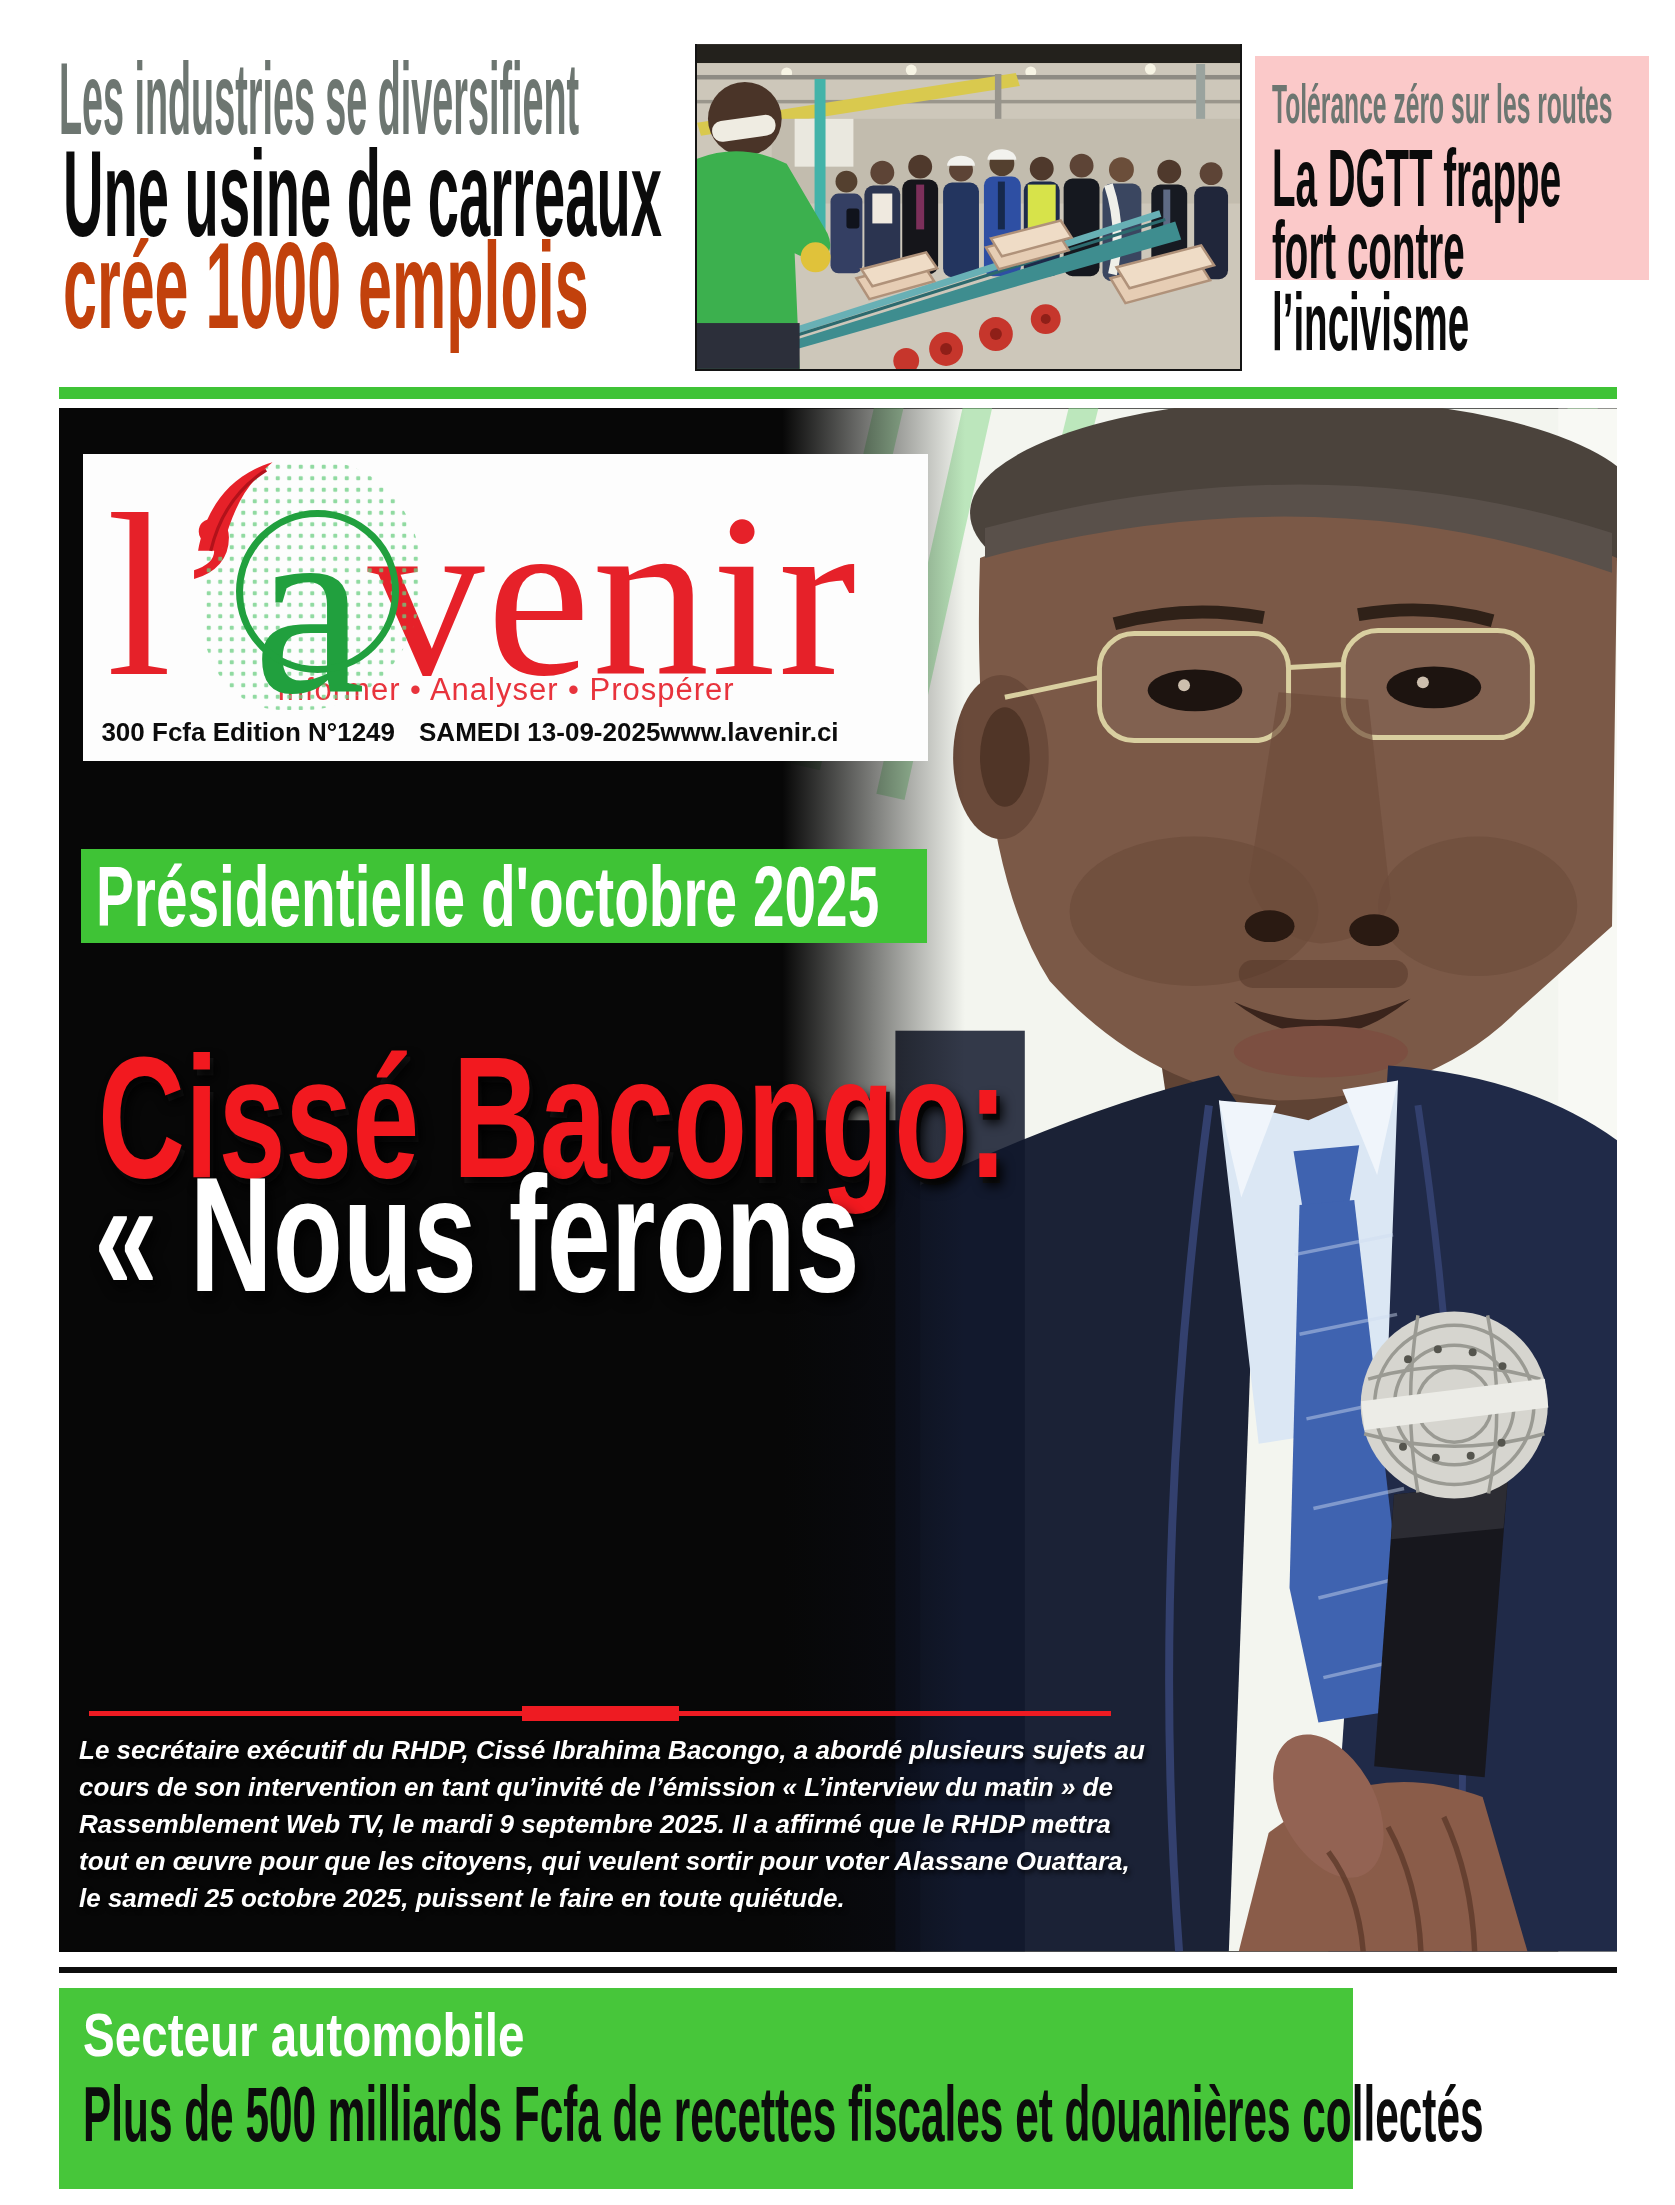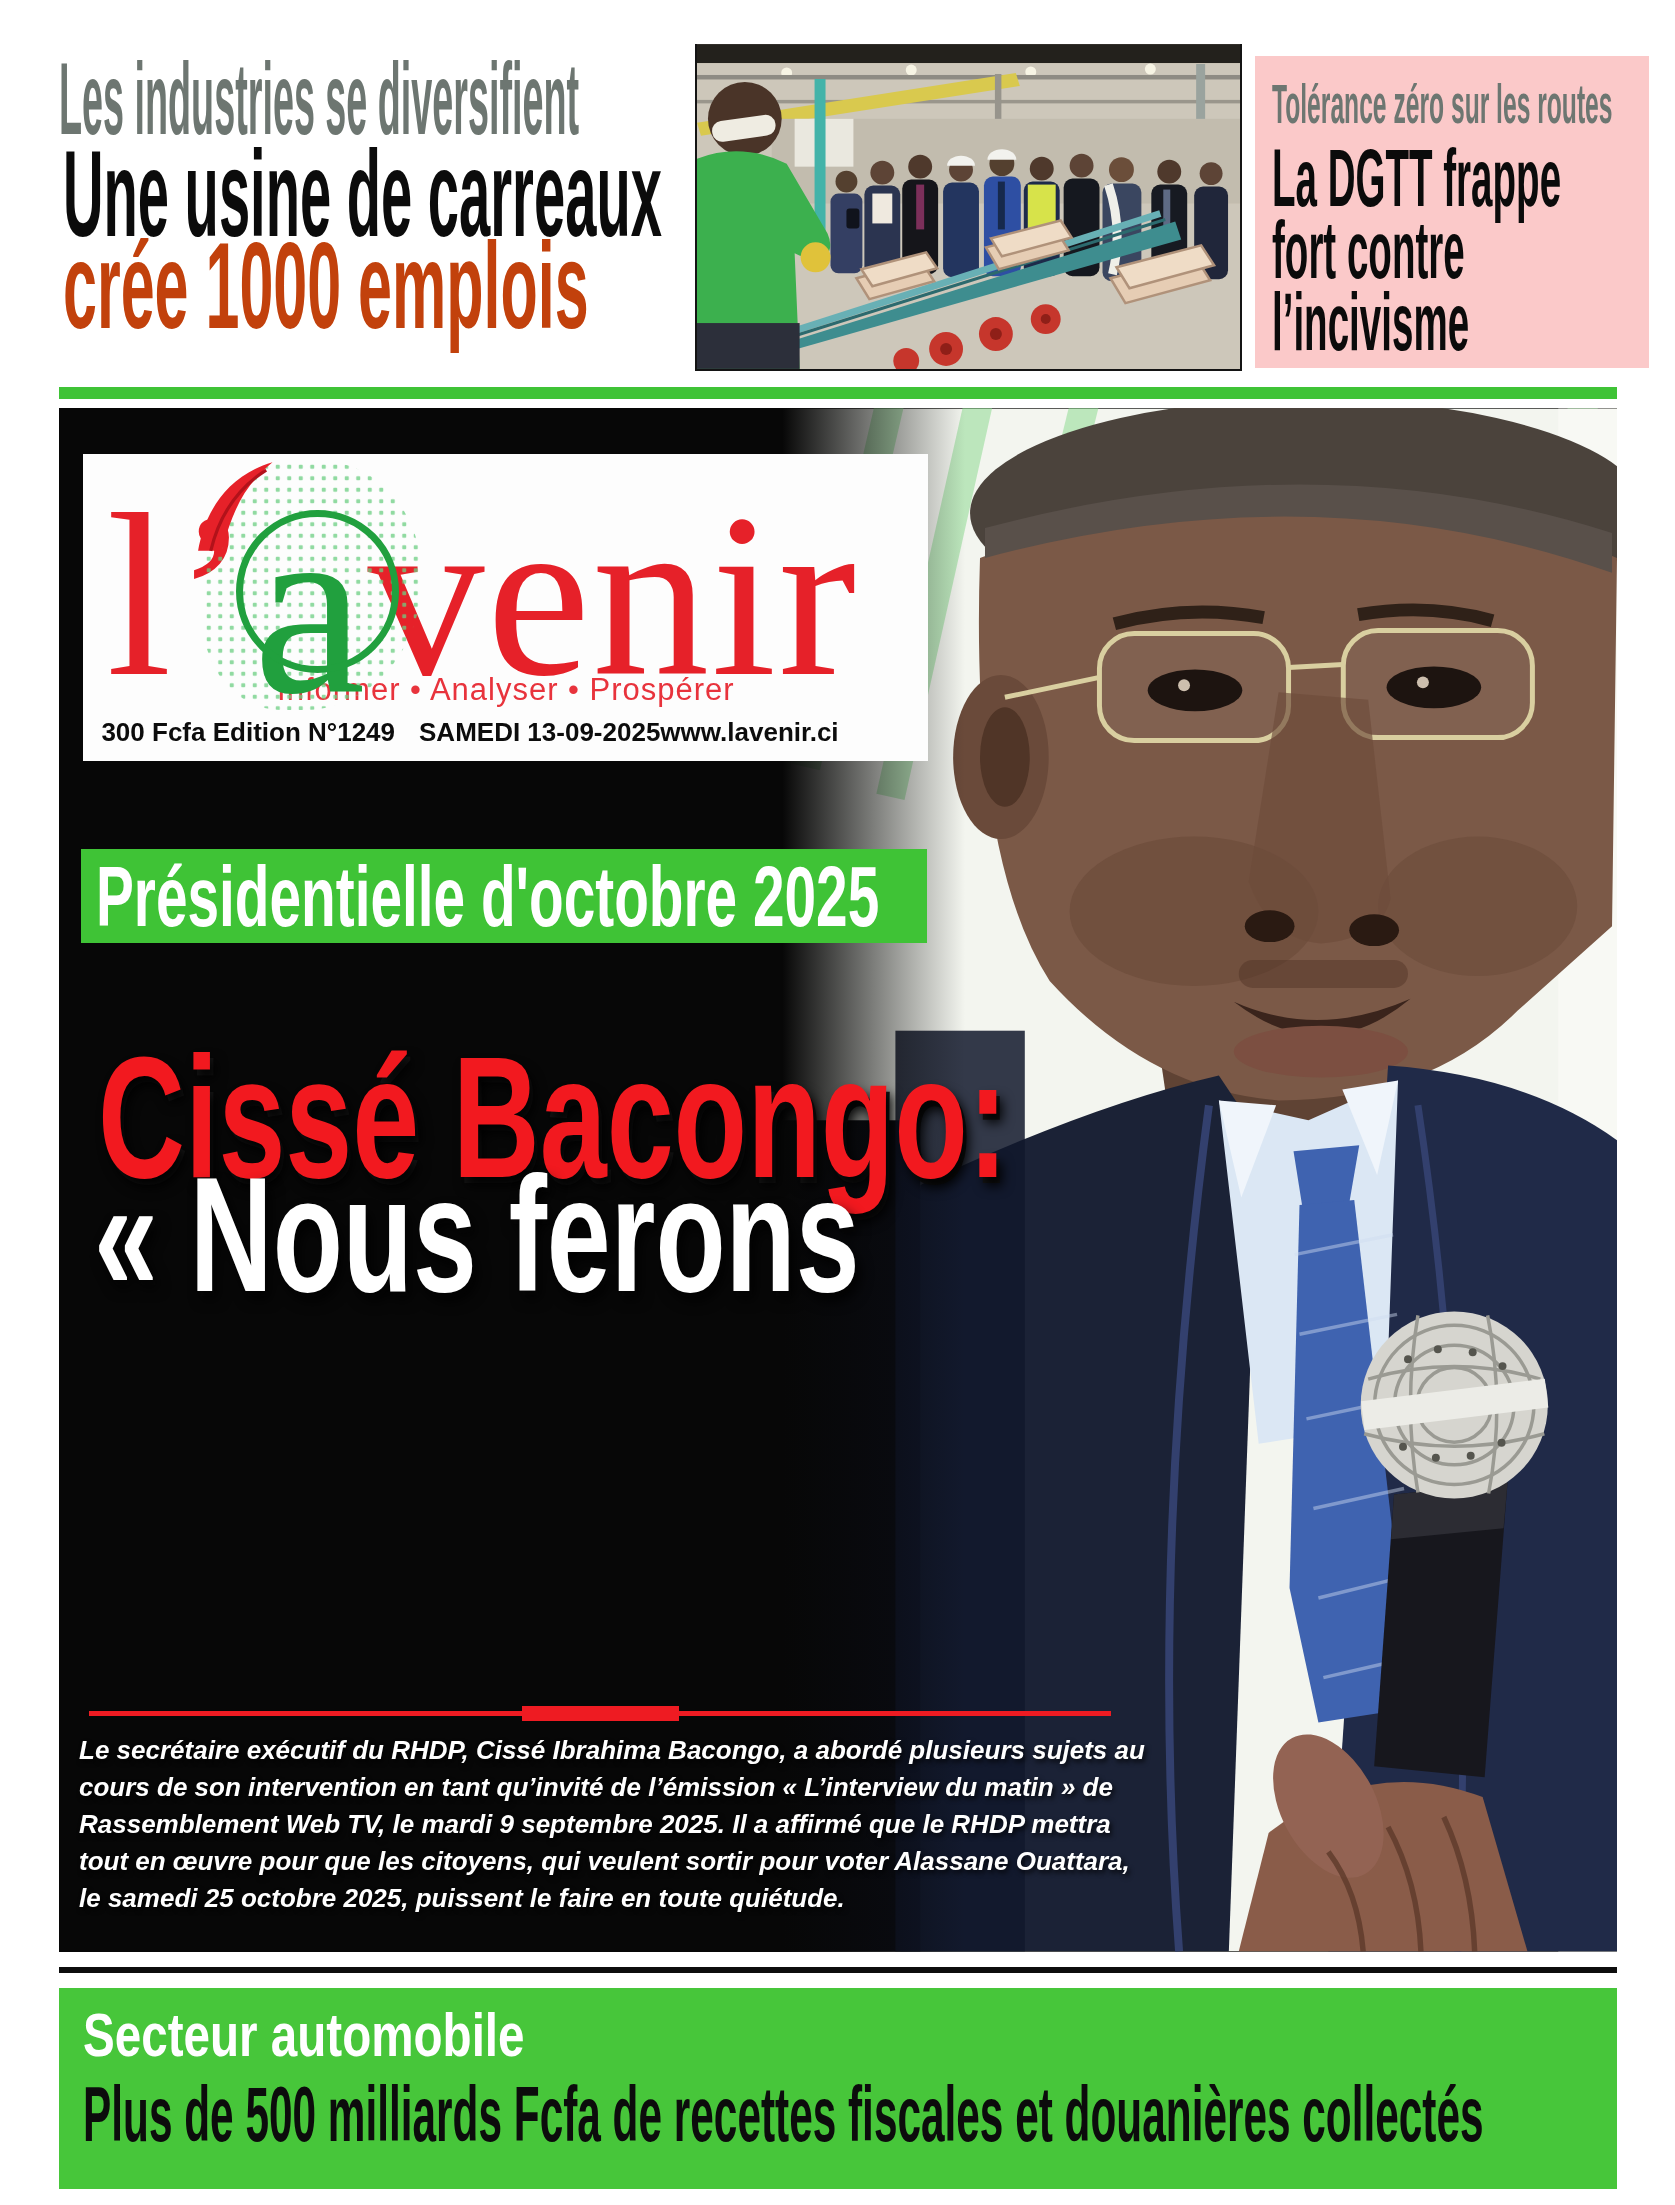--- a/index.html
+++ b/index.html
@@ -12,21 +12,21 @@
 
   
   .tl-kicker{left:59px;top:48px;font-size:102px;font-weight:bold;color:#6d7671;line-height:1;}
   .tl-line1{left:63px;top:133px;font-size:122px;font-weight:bold;color:#0b0b0b;line-height:1;}
   .tl-line2{left:63px;top:225px;font-size:122px;font-weight:bold;color:#c2410c;line-height:1;}
 
   .top-photo{left:695px;top:44px;width:543px;height:325px;border-left:2px solid #141414;
     border-right:2px solid #141414;border-bottom:2.5px solid #141414;background:#cdc7ba;}
   .top-photo svg{display:block;width:100%;height:100%;}
 
-  .pink-box{left:1255px;top:56px;width:394px;height:312px;background:#fbc9c9;}
+  .pink-box{left:1255px;top:56px;width:394px;height:224px;background:#fbc9c9;}
   .pb-kicker{left:17px;top:20px;font-size:56px;font-weight:bold;color:#6d7671;line-height:1;}
   .pb-title{left:17px;top:86px;font-size:82px;font-weight:bold;color:#0b0b0b;line-height:.88;}
 
   .divider{left:59px;top:387px;width:1558px;height:12px;background:#3fc336;}
 
   
   .main{left:59px;top:408px;width:1558px;height:1544px;background:#070707;overflow:hidden;}
   .portrait{position:absolute;right:0;top:0;width:846px;height:1544px;z-index:1;}
   .fade{position:absolute;left:672px;top:0;width:234px;height:1544px;z-index:2;
     background:linear-gradient(to right,#070707 0%,#070707 22%,rgba(7,7,7,0) 100%);}
@@ -61,21 +61,21 @@
 
   .rule{left:30px;top:1294px;width:1022px;height:23px;z-index:5;}
   .rule-line{position:absolute;left:0;top:9px;width:1022px;height:5px;background:#ee1b22;}
   .rule-thick{position:absolute;left:433px;top:4px;width:157px;height:15px;background:#ee1b22;}
 
   .lede{left:20px;top:1324px;width:1071px;z-index:5;font-size:26px;font-style:italic;font-weight:bold;
     color:#ffffff;line-height:1.42;text-shadow:2px 2.5px 5px rgba(0,0,0,.8);}
 
   .thin-rule{left:59px;top:1967px;width:1558px;height:5.5px;background:#0d0d0d;}
 
-  .bottom-banner{left:59px;top:1988px;width:1558px;height:201px;background:#47c63a;text-align:center;}
+  .bottom-banner{left:59px;top:1988px;width:1294px;height:201px;background:#47c63a;text-align:center;}
   .bb-kicker{left:24px;top:17px;font-size:61px;font-weight:bold;color:#ffffff;line-height:1;}
   .bb-title{left:24px;top:88px;font-size:77px;font-weight:bold;color:#0c0c0c;line-height:1;}
 </style>
 </head>
 <body>
 
 <div>
 
   <div class="abs tl-kicker"><span class="cond" style="--sx:.37">Les industries se diversifient</span></div>
   <div class="abs tl-line1"><span class="cond" style="--sx:.46">Une usine de carreaux</span></div>

